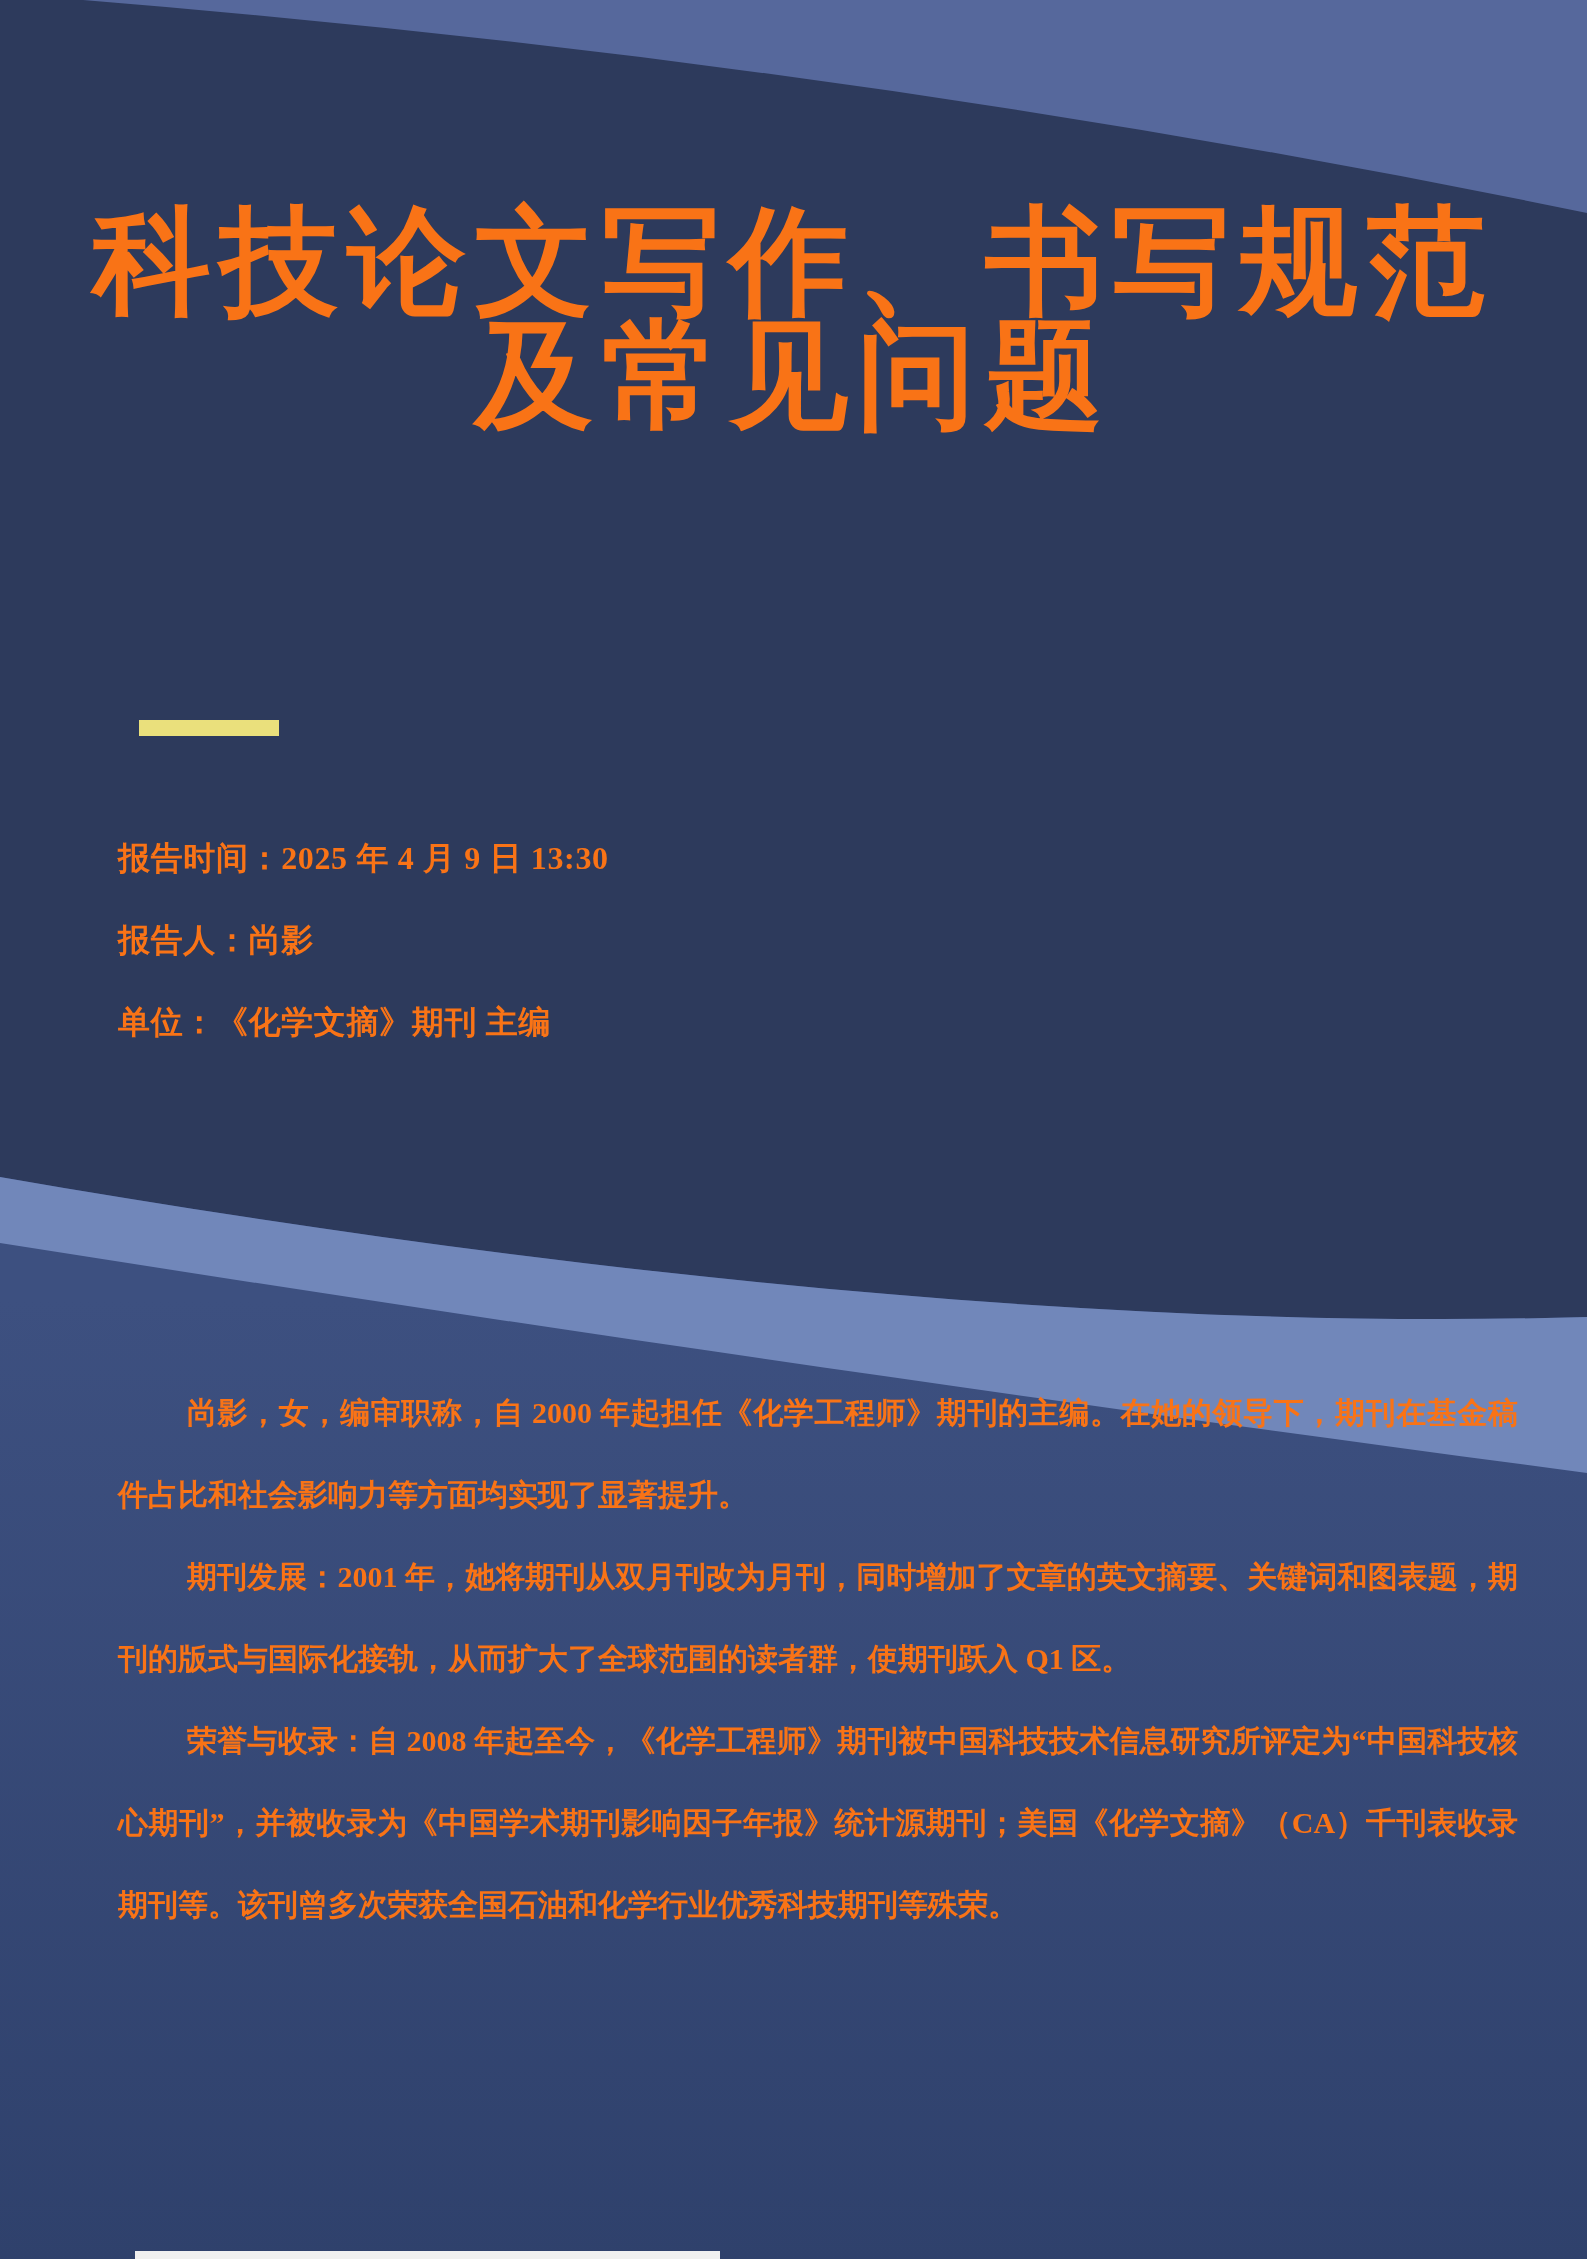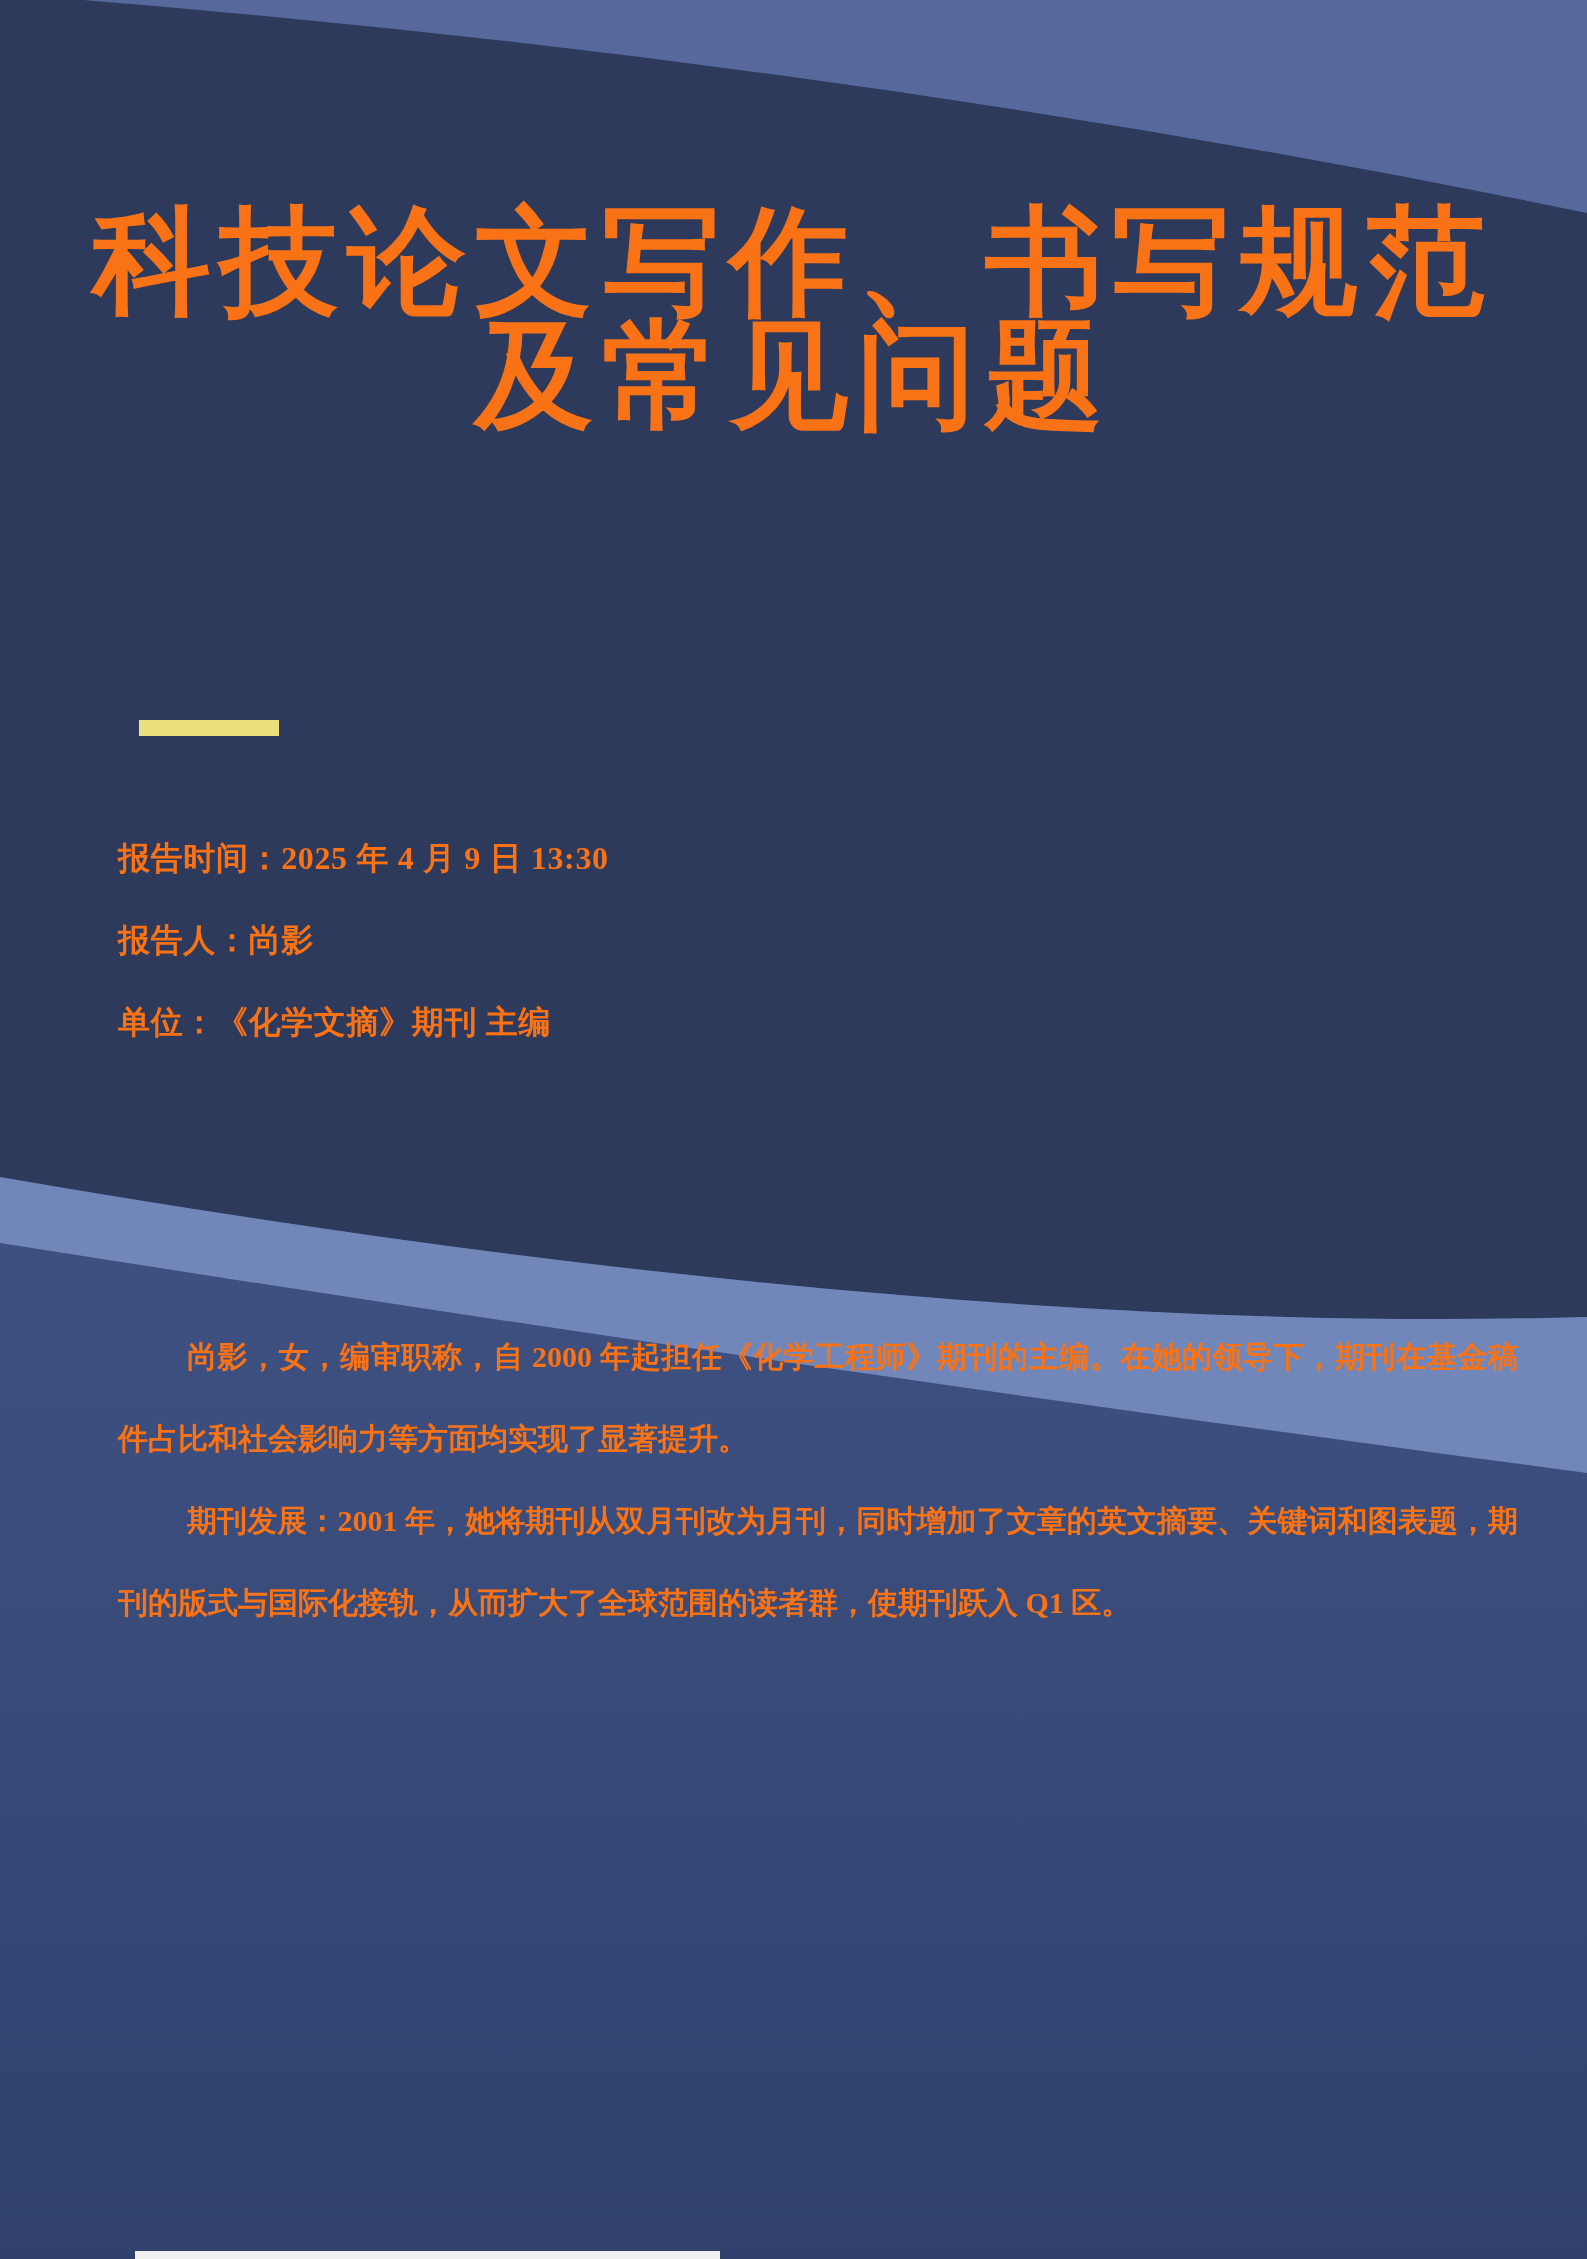--- a/index.html
+++ b/index.html
@@ -44,21 +44,21 @@
     width: 1420px;
     font-size: 32px;
     line-height: 82px;
     font-weight: 700;
     letter-spacing: 0.02em;
   }
   .info-line { white-space: nowrap; }
   .body-block {
     position: absolute;
     left: 118px;
-    top: 1316px;
+    top: 1372px;
     width: 1400px;
     font-size: 30px;
     line-height: 82px;
     font-weight: 700;
     text-align: justify;
   }
   .body-block p {
     margin: 0;
     text-indent: 2.3em;
   }
@@ -98,17 +98,18 @@
 
   <div class="info-block">
     <div class="info-line">报告时间：2025 年 4 月 9 日  13:30</div>
     <div class="info-line">报告人：尚影</div>
     <div class="info-line">单位：《化学文摘》期刊 主编</div>
   </div>
 
   <div class="body-block">
     <p>尚影，女，编审职称，自 2000 年起担任《化学工程师》期刊的主编。在她的领导下，期刊在基金稿件占比和社会影响力等方面均实现了显著提升。</p>
     <p>期刊发展：2001 年，她将期刊从双月刊改为月刊，同时增加了文章的英文摘要、关键词和图表题，期刊的版式与国际化接轨，从而扩大了全球范围的读者群，使期刊跃入 Q1 区。</p>
+    <p>荣誉与收录：自 2008 年起至今，《化学工程师》期刊被中国科技技术信息研究所评定为“中国科技核心期刊”，并被收录为《中国学术期刊影响因子年报》统计源期刊；美国《化学文摘》（CA）千刊表收录期刊等。该刊曾多次荣获全国石油和化学行业优秀科技期刊等殊荣。</p>
   </div>
 
   <div class="page-edge"></div>
 
 </div>
 
 </body></html>

